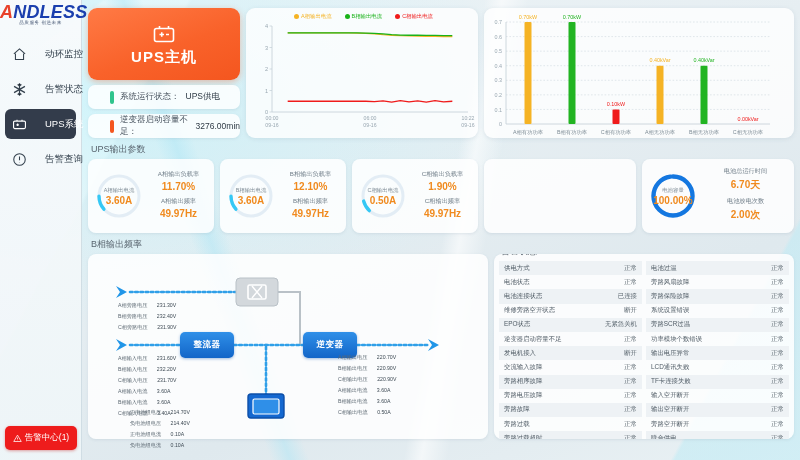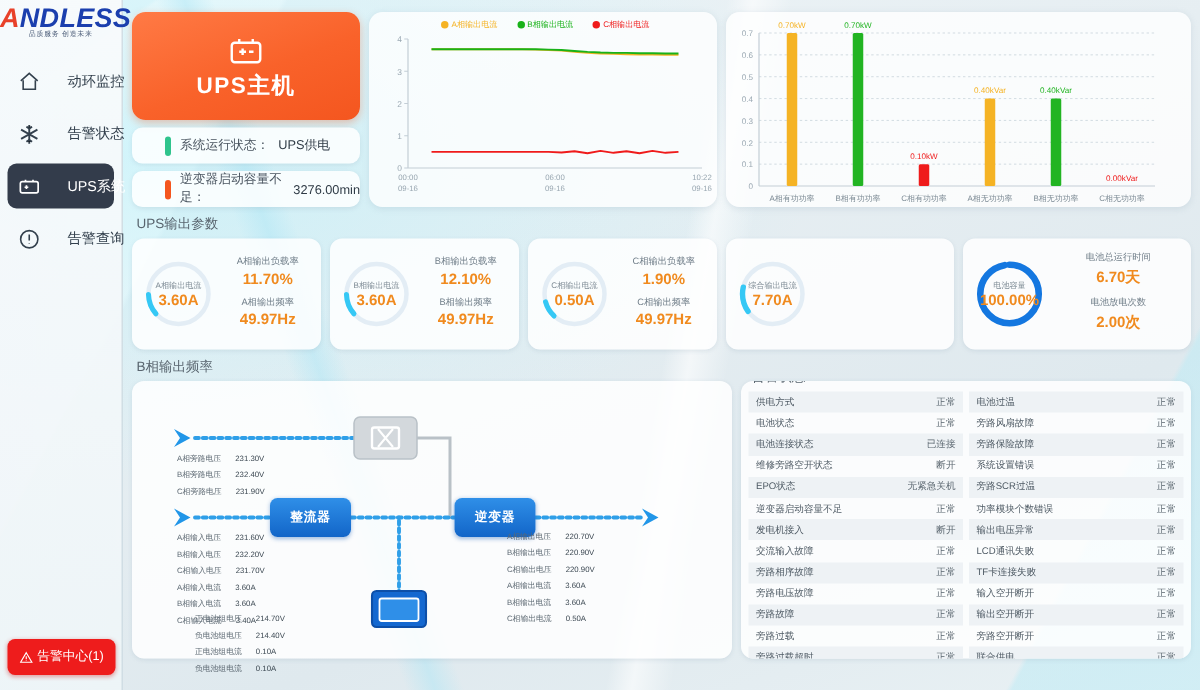--- a/index.html
+++ b/index.html
@@ -355,30 +355,20 @@
       </div>
       <div class="kv">
         <div class="k">C相输出负载率</div>
         <div class="v">1.90%</div>
         <div class="k">C相输出频率</div>
         <div class="v">49.97Hz</div>
       </div>
     </div>
 
     <div class="p-card total">
-      <div class="ring">
-        <svg width="50" height="50" viewBox="0 0 50 50">
-          <circle cx="25" cy="25" r="20" fill="none" stroke="#e3edf5" stroke-width="3"></circle>
-          <circle cx="25" cy="25" r="20" fill="none" stroke="#35c8f5" stroke-width="3.6" stroke-linecap="round" stroke-dasharray="17 108.6" stroke-dashoffset="-19" transform="rotate(90 25 25)"></circle>
-        </svg>
-        <div class="txt">
-          <div class="r-lbl">综合输出电流</div>
-          <div class="r-val">7.70A</div>
-        </div>
-      </div>
     </div>
 
     <div class="p-card total">
       <div class="ring">
         <svg width="50" height="50" viewBox="0 0 50 50">
           <circle cx="25" cy="25" r="19.5" fill="none" stroke="#e3edf5" stroke-width="4"></circle>
           <circle cx="25" cy="25" r="19.5" fill="none" stroke="#1477e0" stroke-width="4.4" stroke-linecap="round" stroke-dasharray="119 3.5" transform="rotate(-90 25 25)"></circle>
         </svg>
         <div class="txt">
           <div class="r-lbl">电池容量</div>

